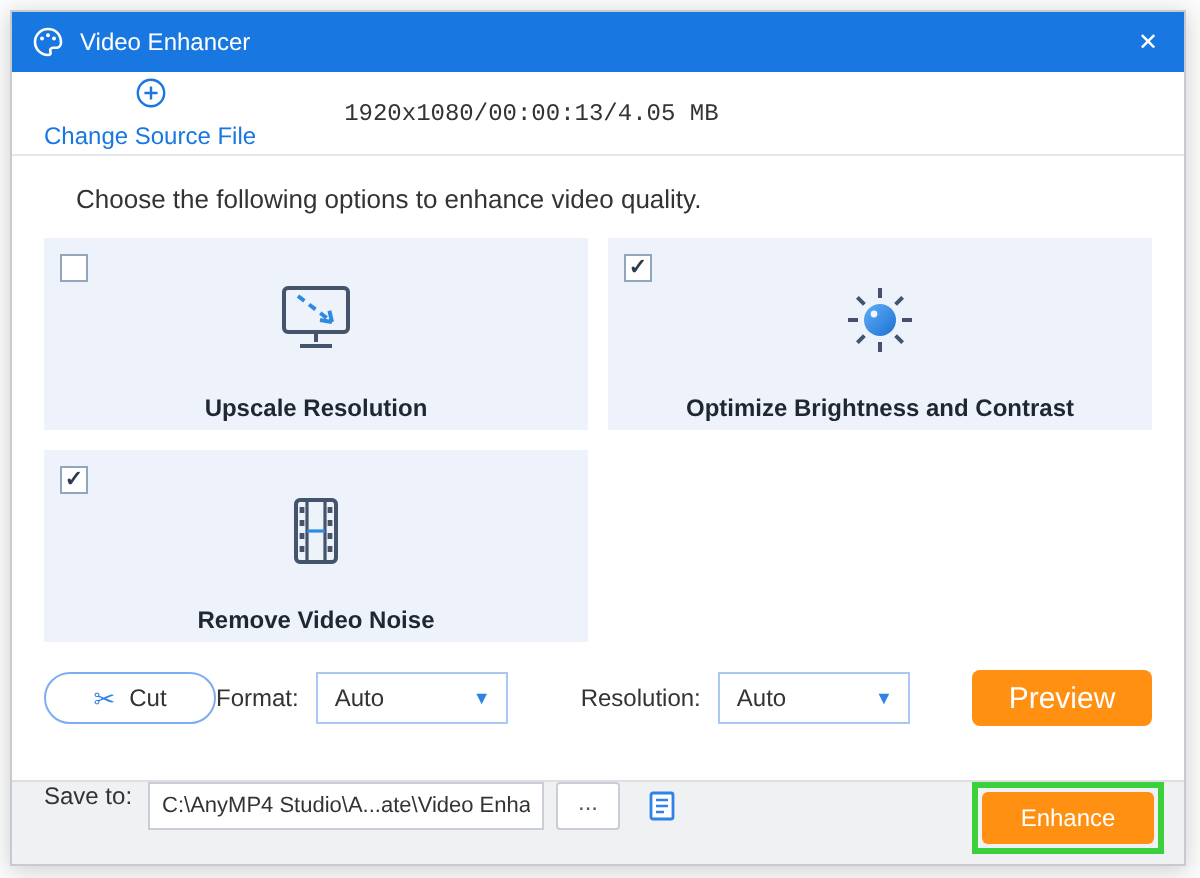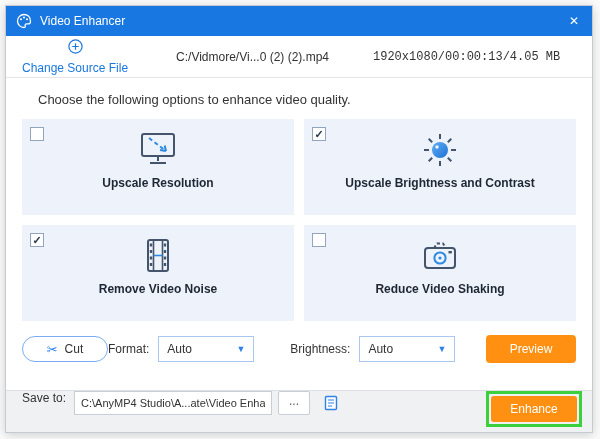--- a/index.html
+++ b/index.html
@@ -19,31 +19,31 @@
   .change-src { display: flex; align-items: center; gap: 7px; color: #1877e0; font-size: 12px; cursor: pointer; flex-direction: column; }
   .file-path { margin-left: 48px; font-size: 12px; color: #333333; }
   .file-info { margin-left: 44px; font-size: 12px; color: #333333; font-family: Liberation Mono, monospace; }
   
   .prompt { padding: 14px 16px 12px 32px; font-size: 13px; color: #333333; }
   
   .grid { display: grid; grid-template-columns: 1fr 1fr; gap: 10px; padding: 0 16px; }
   .card { position: relative; height: 96px; background: #edf2fb; display: flex; flex-direction: column; align-items: center; cursor: pointer; }
   .card .cbx { position: absolute; top: 8px; left: 8px; width: 14px; height: 14px; background: #ffffff; border: 1px solid #93a5bd; font-size: 11px; line-height: 13px; text-align: center; color: #2d3b4e; font-weight: bold; cursor: pointer; }
   .card .icon-area { flex: 1; display: flex; align-items: center; justify-content: center; padding-top: 4px; }
-  .card .lbl { font-size: 12px; font-weight: bold; color: #1f2733; padding-bottom: 25px; }
+  .card .lbl { font-size: 12px; font-weight: bold; color: #1f2733; padding-bottom: 4px; }
   
   .controls { display: flex; align-items: center; padding: 0 16px; margin-top: 14px; }
   .cut-btn { width: 86px; height: 26px; background: #ffffff; border: 1px solid #7badf0; border-radius: 14px; display: flex; align-items: center; justify-content: center; gap: 7px; font-size: 12px; color: #333333; cursor: pointer; }
   .cut-btn .scissors { color: #2e82e8; font-size: 13px; }
   .ctl-label { font-size: 12px; color: #333333; }
   .fmt-label { }
   .res-label { margin-left: 36px; }
   .select { width: 96px; height: 26px; margin-left: 9px; background: #ffffff; border: 1px solid #a9c7f0; display: flex; align-items: center; padding: 0 8px; font-size: 12px; color: #333333; cursor: pointer; }
   .select .arrow { margin-left: auto; color: #2e82e8; font-size: 9px; }
-  .preview-btn { margin-left: auto; width: 90px; height: 28px; background: #ff9012; border: none; border-radius: 4px; color: #ffffff; font-size: 12px; display: flex; align-items: center; justify-content: center; cursor: pointer; }
+  .preview-btn { margin-left: auto; width: 90px; height: 28px; background: #ff9012; border: none; border-radius: 4px; color: #ffffff; font-size: 15px; display: flex; align-items: center; justify-content: center; cursor: pointer; }
   
   .footer { margin-top: auto; height: 42px; flex: 0 0 42px; background: #f0f1f3; border-top: 1px solid #dddfe3; display: flex; align-items: flex-start; padding: 0 10px; }
   .save-label { font-size: 12px; color: #333333; margin-left: 6px; }
   .save-input { margin-left: 8px; width: 198px; height: 24px; border: 1px solid #c9cdd6; background: #ffffff; font-size: 11px; color: #333333; padding: 0 6px; font-family: "Liberation Sans", sans-serif; }
   .dots-btn { margin-left: 6px; width: 32px; height: 24px; background: #ffffff; border: 1px solid #c9cdd6; border-radius: 2px; font-size: 12px; color: #555555; display: flex; align-items: center; justify-content: center; padding-bottom: 4px; cursor: pointer; }
   .fileicon-btn { margin-left: 8px; width: 26px; height: 24px; display: flex; align-items: center; justify-content: center; cursor: pointer; }
   .enhance-wrap { margin-left: auto; border: 3px solid #3cd03c; padding: 2px; }
   .enhance-btn { width: 86px; height: 26px; background: #ff9012; border: none; border-radius: 3px; color: #ffffff; font-size: 12px; display: flex; align-items: center; justify-content: center; cursor: pointer; }
 </style>
 </head>
@@ -69,21 +69,20 @@
   <div class="source-row">
     <div class="change-src">
       <span style="display:flex;">
         <svg width="15" height="15" viewBox="0 0 15 15">
           <circle cx="7.5" cy="7.5" r="6.6" fill="none" stroke="#1877e0" stroke-width="1.2"></circle>
           <path d="M7.5 4.2v6.6M4.2 7.5h6.6" stroke="#1877e0" stroke-width="1.2"></path>
         </svg>
       </span>
       <span>Change Source File</span>
     </div>
-    <span class="file-path">C:/Vidmore/Vi...0 (2) (2).mp4</span>
     <span class="file-info">1920x1080/00:00:13/4.05 MB</span>
   </div>
 
   <div class="prompt">Choose the following options to enhance video quality.</div>
 
   <div class="grid">
 
     <div class="card">
       <span class="cbx"></span>
       <div class="icon-area">
@@ -107,21 +106,21 @@
                 <stop offset="1" stop-color="#1e6fd6"></stop>
             </linearGradient>
           </defs>
           <g stroke="#44546a" stroke-width="2">
             <path d="M23 4v5M23 31v5M7 20h5M34 20h5M11.7 8.7l3.5 3.5M30.8 27.8l3.5 3.5M34.3 8.7l-3.5 3.5M15.2 27.8l-3.5 3.5"></path>
           </g>
           <circle cx="23" cy="20" r="8" fill="url(#sungrad)"></circle>
           <circle cx="20" cy="17" r="1.7" fill="#ffffff" opacity="0.9"></circle>
         </svg>
       </div>
-      <div class="lbl">Upscale Brightness and Contrast</div>
+      <div class="lbl">Optimize Brightness and Contrast</div>
     </div>
 
     <div class="card">
       <span class="cbx">✓</span>
       <div class="icon-area">
         <svg width="40" height="38" viewBox="0 0 40 38">
           <rect x="10" y="3" width="20" height="31" rx="2" fill="none" stroke="#44546a" stroke-width="2"></rect>
           <path d="M15.5 3v31M24.5 3v31" stroke="#44546a" stroke-width="1.6"></path>
           <path d="M15.5 18.5h9" stroke="#2e8ae0" stroke-width="1.6"></path>
           <g fill="#44546a">
@@ -132,47 +131,34 @@
             <rect x="25.8" y="6.5" width="2.4" height="3"></rect>
               <rect x="25.8" y="13" width="2.4" height="3"></rect>
             <rect x="25.8" y="19.5" width="2.4" height="3"></rect>
               <rect x="25.8" y="26" width="2.4" height="3"></rect>
           </g>
         </svg>
       </div>
       <div class="lbl">Remove Video Noise</div>
     </div>
 
-    <div class="card">
-      <span class="cbx"></span>
-      <div class="icon-area">
-        <svg width="44" height="36" viewBox="0 0 44 36">
-          <path d="M16 10l3-4.5h6l3 4.5" fill="none" stroke="#44546a" stroke-width="2" stroke-dasharray="3 2.4"></path>
-          <rect x="7" y="10" width="30" height="20" rx="3" fill="none" stroke="#44546a" stroke-width="2"></rect>
-          <circle cx="22" cy="20" r="5.6" fill="none" stroke="#2e8ae0" stroke-width="2"></circle>
-          <circle cx="22" cy="20" r="1.6" fill="#2e8ae0"></circle>
-          <rect x="30.5" y="13" width="3.4" height="2.4" fill="#44546a"></rect>
-        </svg>
-      </div>
-      <div class="lbl">Reduce Video Shaking</div>
-    </div>
 
   </div>
 
   <div class="controls">
     <div class="cut-btn">
       <span class="scissors">✂</span>
       <span>Cut</span>
     </div>
     <span class="ctl-label fmt-label">Format:</span>
     <div class="select">
       <span>Auto</span>
       <span class="arrow">▼</span>
     </div>
-    <span class="ctl-label res-label">Brightness:</span>
+    <span class="ctl-label res-label">Resolution:</span>
     <div class="select">
       <span>Auto</span>
       <span class="arrow">▼</span>
     </div>
     <button class="preview-btn">Preview</button>
   </div>
 
   <div class="footer">
     <span class="save-label">Save to:</span>
     <input class="save-input" type="text" value="C:\AnyMP4 Studio\A...ate\Video Enhancer" style="">

